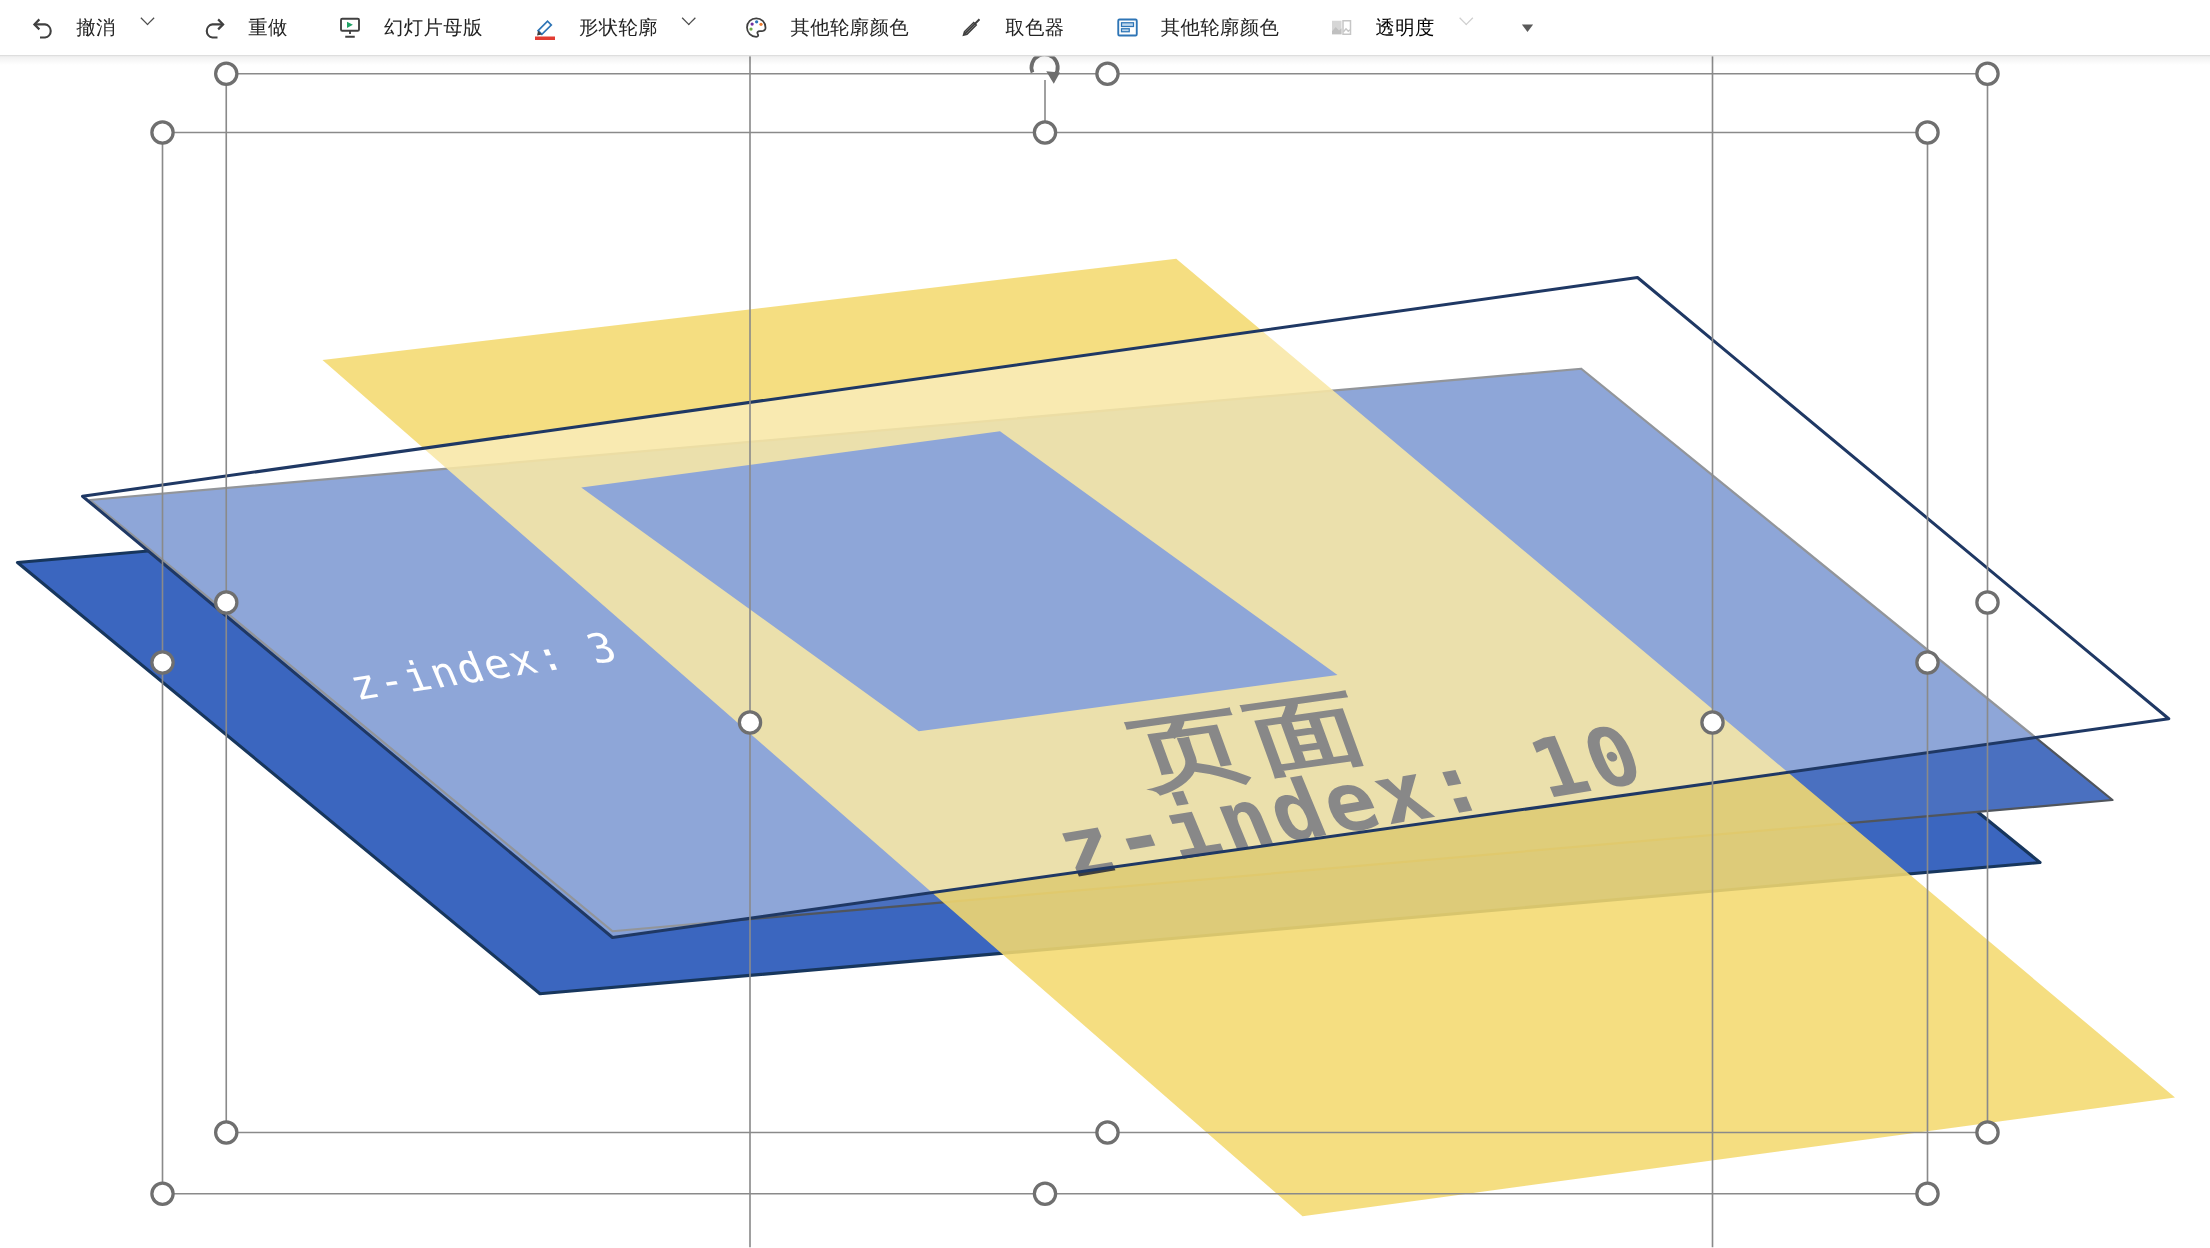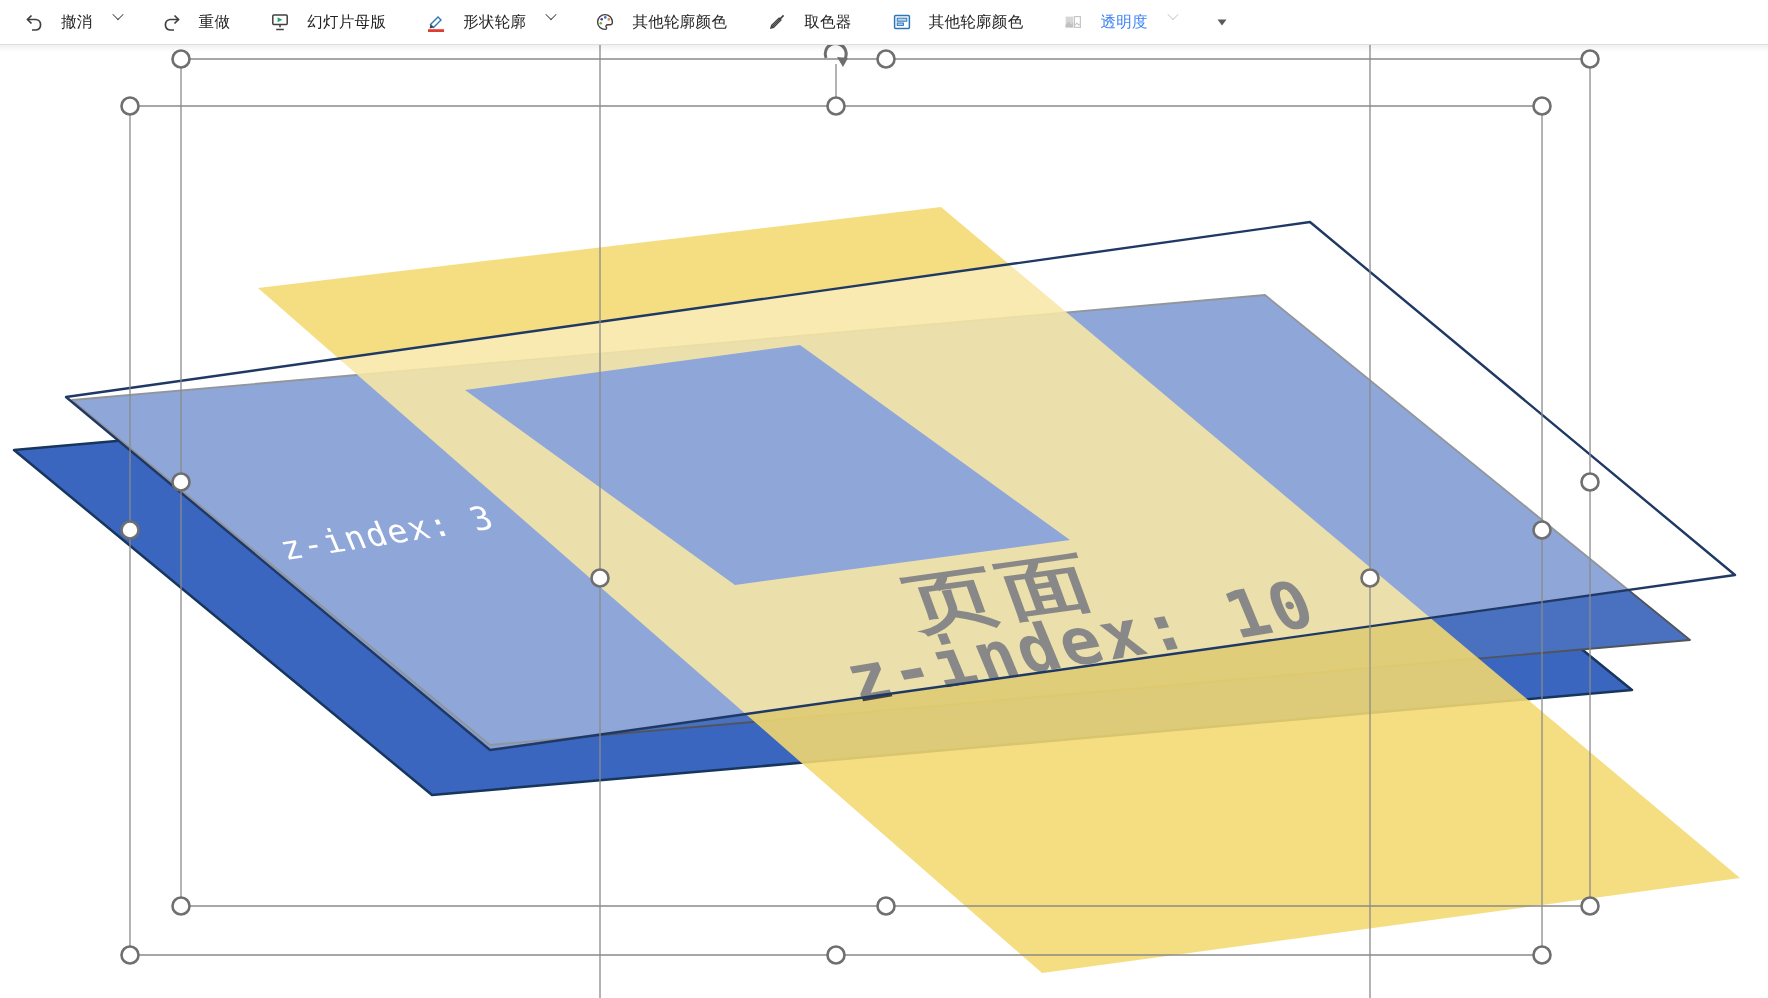--- a/index.html
+++ b/index.html
@@ -5,21 +5,21 @@
   html,body{margin:0;padding:0;width:1768px;height:998px;overflow:hidden;
     background:#ffffff;font-family:"Liberation Sans","DejaVu Sans",sans-serif;}
   
   .toolbar{position:absolute;top:0;left:0;width:1768px;height:44px;background:#ffffff;
     border-bottom:1px solid #dedede;display:flex;align-items:center;z-index:10;}
   .toolbar::after{content:"";position:absolute;left:0;top:45px;width:100%;height:7px;
     background:linear-gradient(to bottom,rgba(0,0,0,0.06),rgba(0,0,0,0));pointer-events:none;}
   .tb-item{display:flex;align-items:flex-start;margin-left:40px;cursor:default;white-space:nowrap;gap:12px;}
   .tb-item.first{margin-left:24px;}
   .tb-item .lbl{font-size:15.5px;color:#232323;margin-left:5px;letter-spacing:.3px;}
-  .tb-item.disabled .lbl{color:#3b82f6;}
+  .tb-item.disabled .lbl{color:#000000;}
   .chev{display:inline-block;width:7px;height:7px;border-right:1.7px solid #4d4d4d;
     border-bottom:1.7px solid #4d4d4d;transform:rotate(45deg) translate(-1px,-1px);margin-left:9px;}
   .tb-item.disabled .chev{border-color:#cfcfcf;}
   .tb-overflow{margin-left:38px;display:flex;align-items:center;}
   .icon20{width:20px;height:20px;display:block;}
   
   .canvas-svg{position:absolute;top:0;left:0;z-index:1;}
   text.mono{font-family:"DejaVu Sans Mono","Liberation Mono",monospace;}
   text.cjk{font-family:"Liberation Sans","DejaVu Sans",sans-serif;font-weight:bold;}
 </style>

